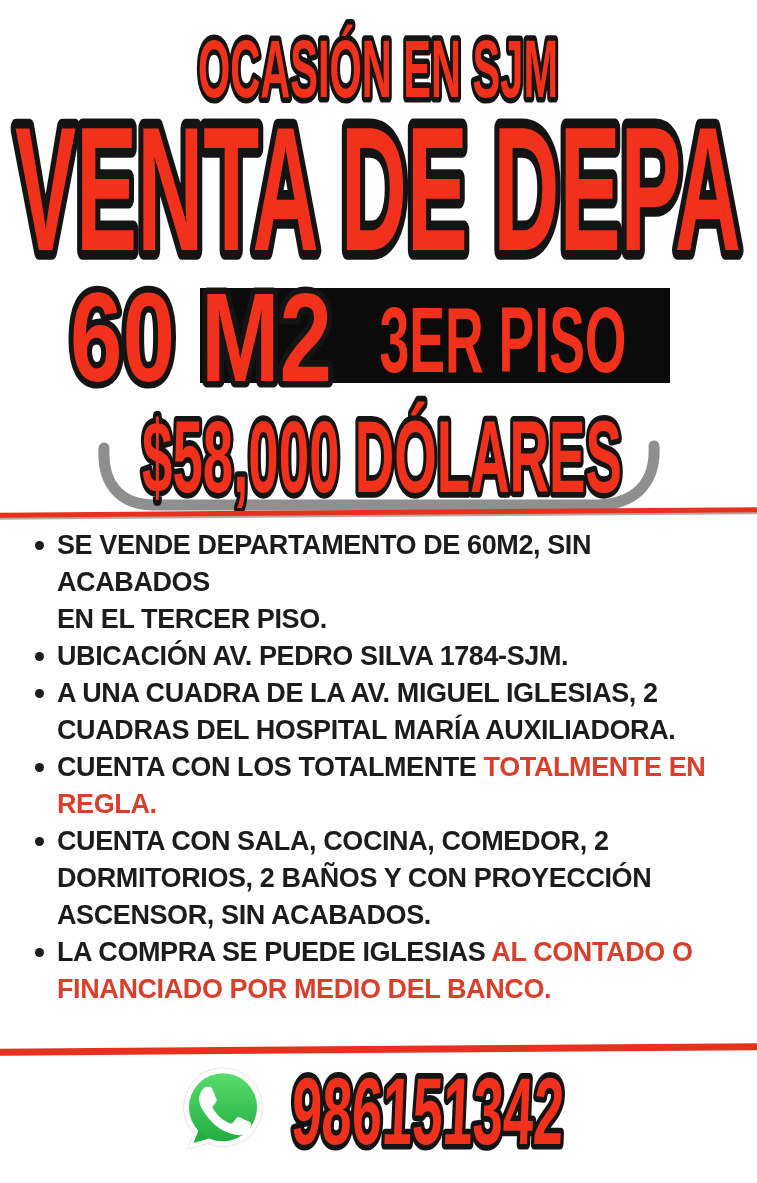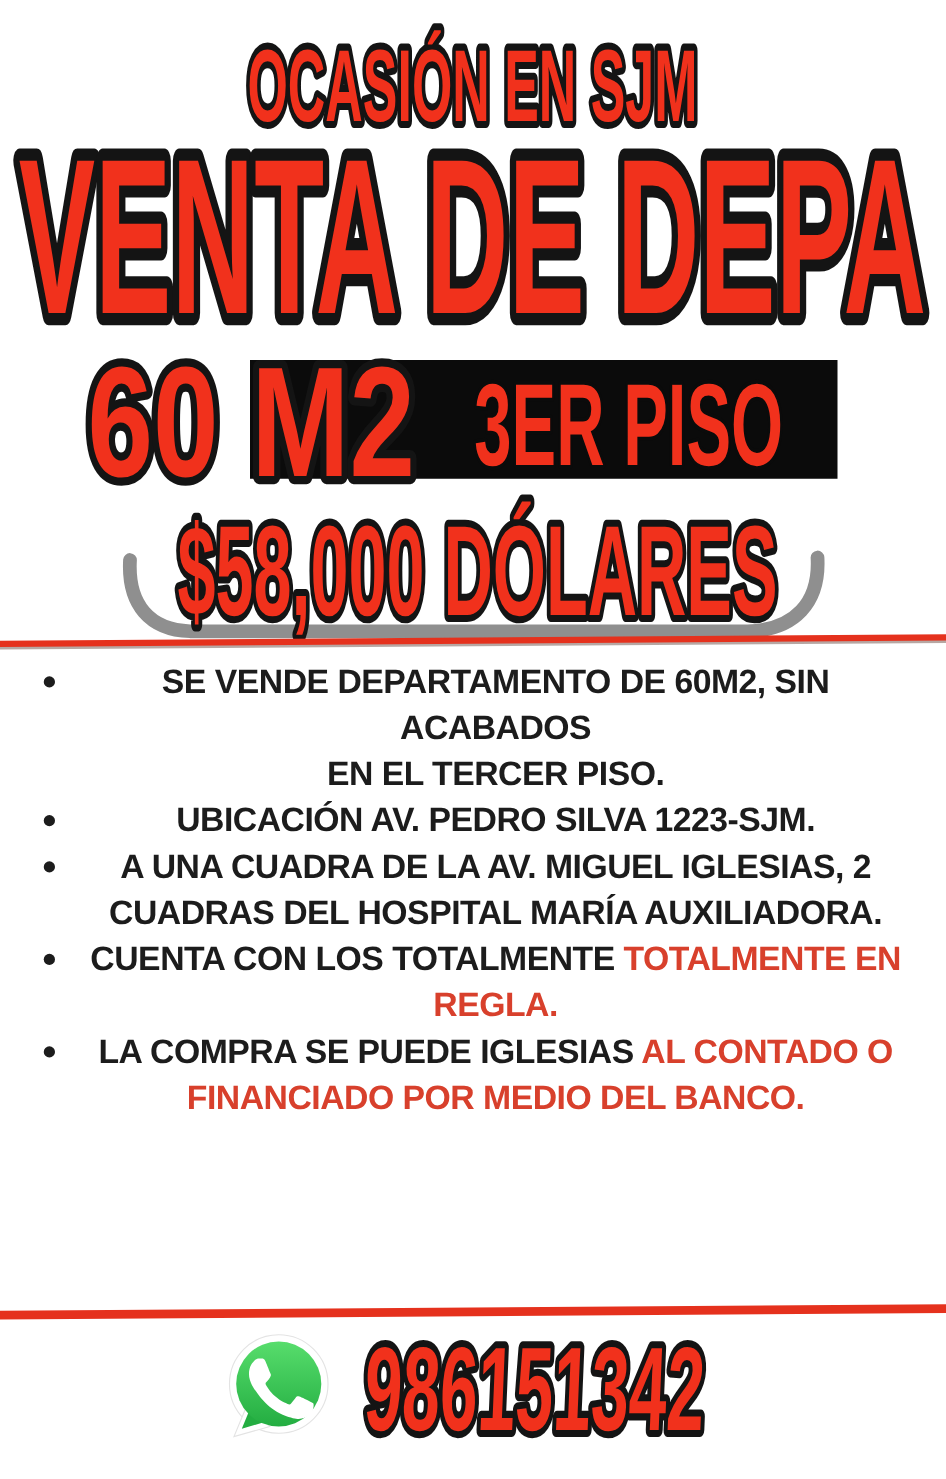--- a/index.html
+++ b/index.html
@@ -27,21 +27,20 @@
   
   .bullets{
     position:absolute;top:527px;left:28px;width:708px;
     margin:0;padding:0;list-style:none;
     font-size:27px;line-height:37px;font-weight:700;
     letter-spacing:-0.4px;color:#1c1c1c;
   }
   .bullets li{
     position:relative;padding-left:29px;
     white-space:pre-line;
-    text-align:center;
   }
   .bullets li::before{
     content:"";position:absolute;left:7px;top:14px;
     width:9px;height:9px;border-radius:50%;background:#1c1c1c;
   }
   .red-seg{color:#d8402c;}
 </style>
 </head>
 <body>
 
@@ -63,25 +62,28 @@
   <path d="M104,56 C102,92 120,112 152,113 L598,113 C636,112 656,90 654,54" fill="none" stroke="#8f8f8f" stroke-width="11" stroke-linecap="round"></path>
   <text class="headline-text" x="382" y="80" transform="scale(1,1.25)" text-anchor="middle" textLength="480" lengthAdjust="spacingAndGlyphs" font-size="82" fill="#f1311c" stroke="#141414" stroke-width="9" stroke-linejoin="round" paint-order="stroke">$58,000 DÓLARES</text>
 </svg>
 
 <div class="divider divider-top"></div>
 <div class="divider divider-bottom"></div>
 
 <ul class="bullets">
   <li><span>SE VENDE DEPARTAMENTO DE 60M2, SIN ACABADOS
 EN EL TERCER PISO.</span><span class="red-seg"></span></li>
-  <li><span>UBICACIÓN AV. PEDRO SILVA 1223-SJM.</span><span class="red-seg"></span></li>
+  <li><span>UBICACIÓN AV. PEDRO SILVA 1784-SJM.</span><span class="red-seg"></span></li>
   <li><span>A UNA CUADRA DE LA AV. MIGUEL IGLESIAS, 2
 CUADRAS DEL HOSPITAL MARÍA AUXILIADORA.</span><span class="red-seg"></span></li>
   <li><span>CUENTA CON LOS TOTALMENTE </span><span class="red-seg">TOTALMENTE EN
 REGLA.</span></li>
+  <li><span>CUENTA CON SALA, COCINA, COMEDOR, 2
+DORMITORIOS, 2 BAÑOS Y CON PROYECCIÓN
+ASCENSOR, SIN ACABADOS.</span><span class="red-seg"></span></li>
   <li><span>LA COMPRA SE PUEDE IGLESIAS </span><span class="red-seg">AL CONTADO O
 FINANCIADO POR MEDIO DEL BANCO.</span></li>
 </ul>
 
 <svg class="abs" style="top:1066px;left:180px;" width="86" height="86" viewBox="0 0 96 96">
   <defs>
     <linearGradient id="wa-g" x1="0" y1="0" x2="0" y2="1">
       <stop offset="0" stop-color="#57dd6c"></stop>
       <stop offset="1" stop-color="#23ad41"></stop>
     </linearGradient>

